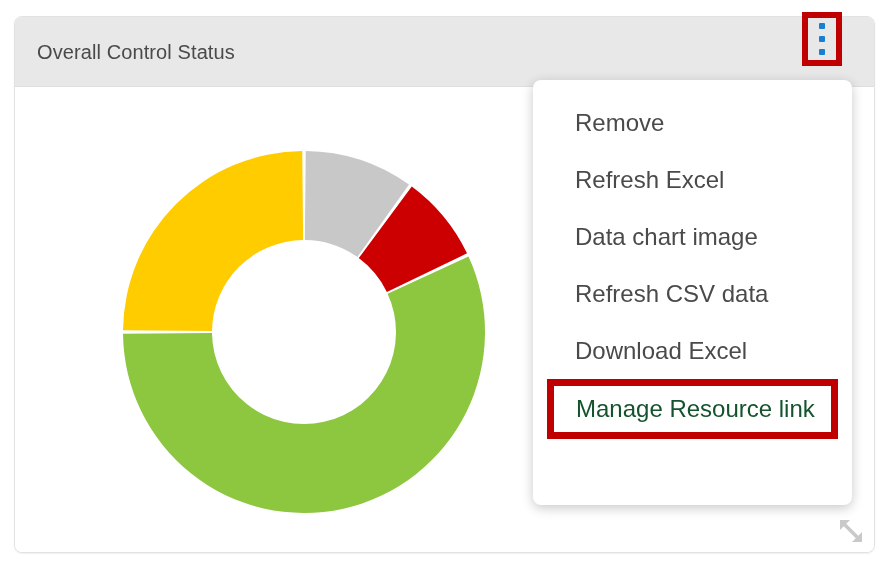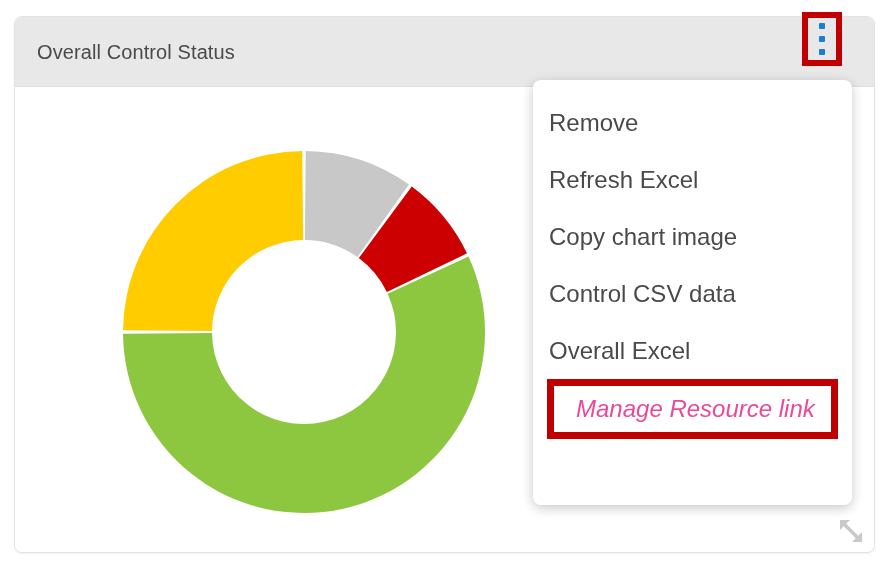--- a/index.html
+++ b/index.html
@@ -131,31 +131,30 @@
     border-radius: 8px;
     box-shadow: 0 3px 12px rgba(0,0,0,0.22);
     z-index: 30;
     box-sizing: border-box;
     padding-top: 14px;
   }
   .menu-item {
     position: relative;
     height: 57px;
     line-height: 57px;
-    padding-left: 16px;
+    padding-left: 42px;
     font-size: 24px;
     font-weight: 400;
     color: #4a4a4a;
     white-space: nowrap;
     cursor: pointer;
     box-sizing: border-box;
   }
   .menu-item.is-link {
-    color: #ec4899;
-    font-style: italic;
+    color: #14532d;
   }
   .menu-item.is-highlighted {
     border: 7px solid #c00000;
     height: 60px;
     line-height: 46px;
     margin: 0 14px;
     padding-left: 22px;
   }
 </style>
 </head>
@@ -191,17 +190,17 @@
 <div id="kebab-button">
   <span class="kebab-dot"></span>
   <span class="kebab-dot"></span>
   <span class="kebab-dot"></span>
 </div>
 <div id="kebab-highlight"></div>
 
 <div id="context-menu">
     <div class="menu-item">Remove</div>
     <div class="menu-item">Refresh Excel</div>
-    <div class="menu-item">Copy chart image</div>
-    <div class="menu-item">Control CSV data</div>
-    <div class="menu-item">Overall Excel</div>
+    <div class="menu-item">Data chart image</div>
+    <div class="menu-item">Refresh CSV data</div>
+    <div class="menu-item">Download Excel</div>
     <div class="menu-item is-link is-highlighted">Manage Resource link</div>
   </div>
 
 </body></html>

